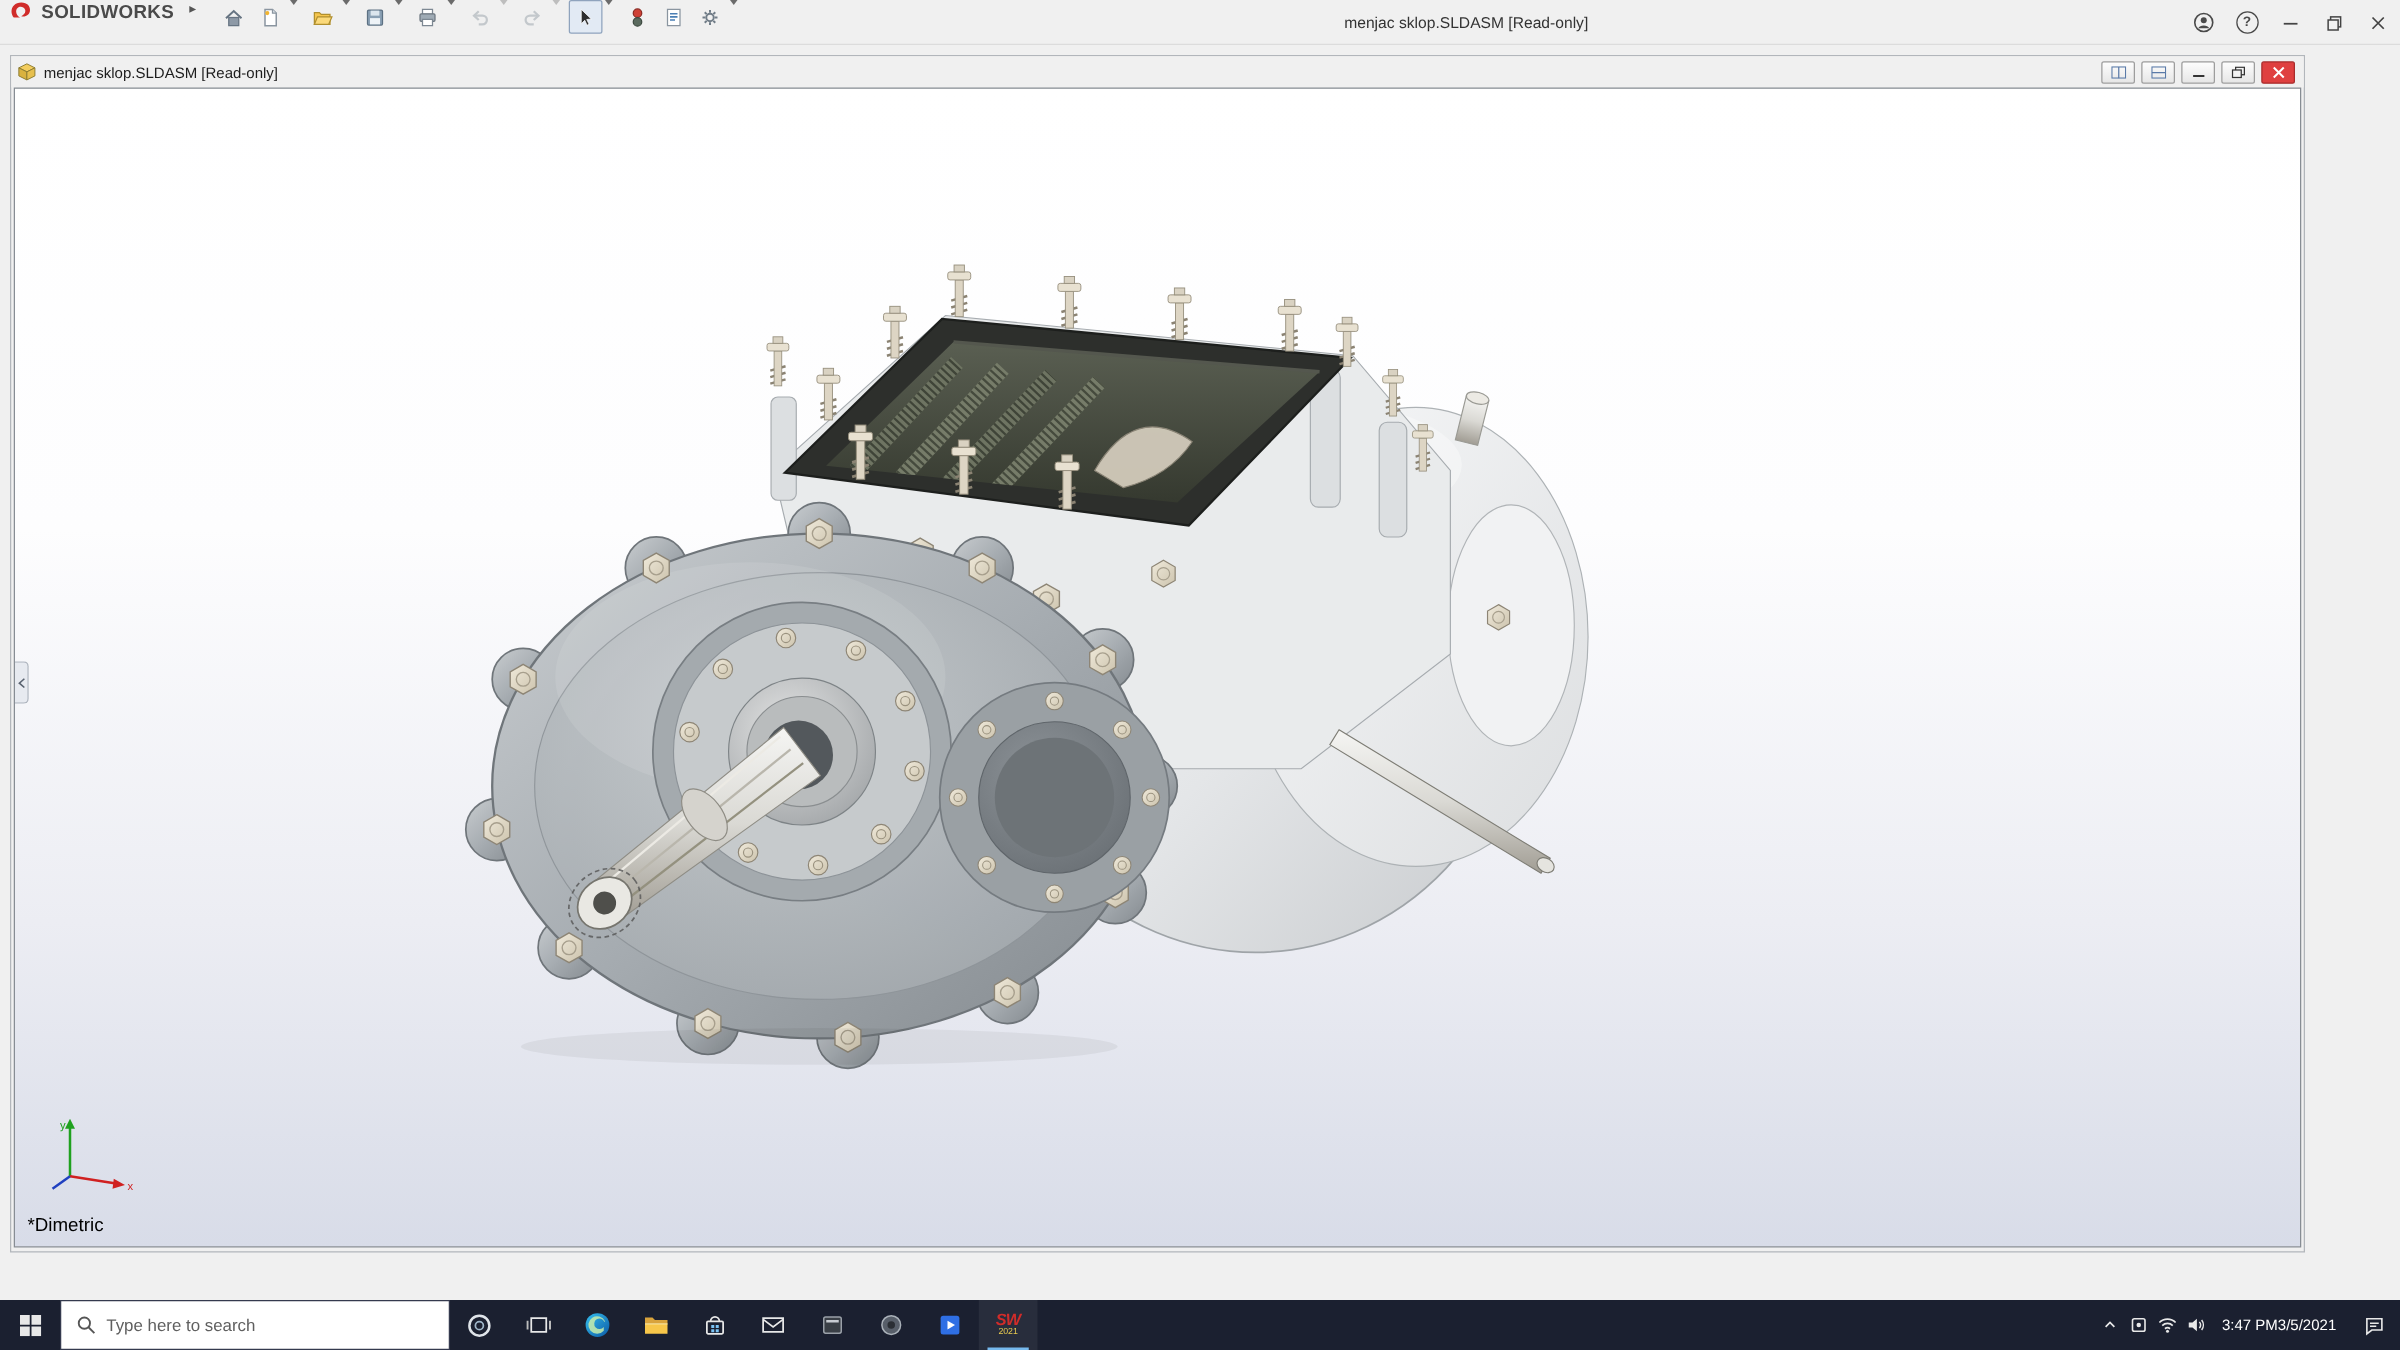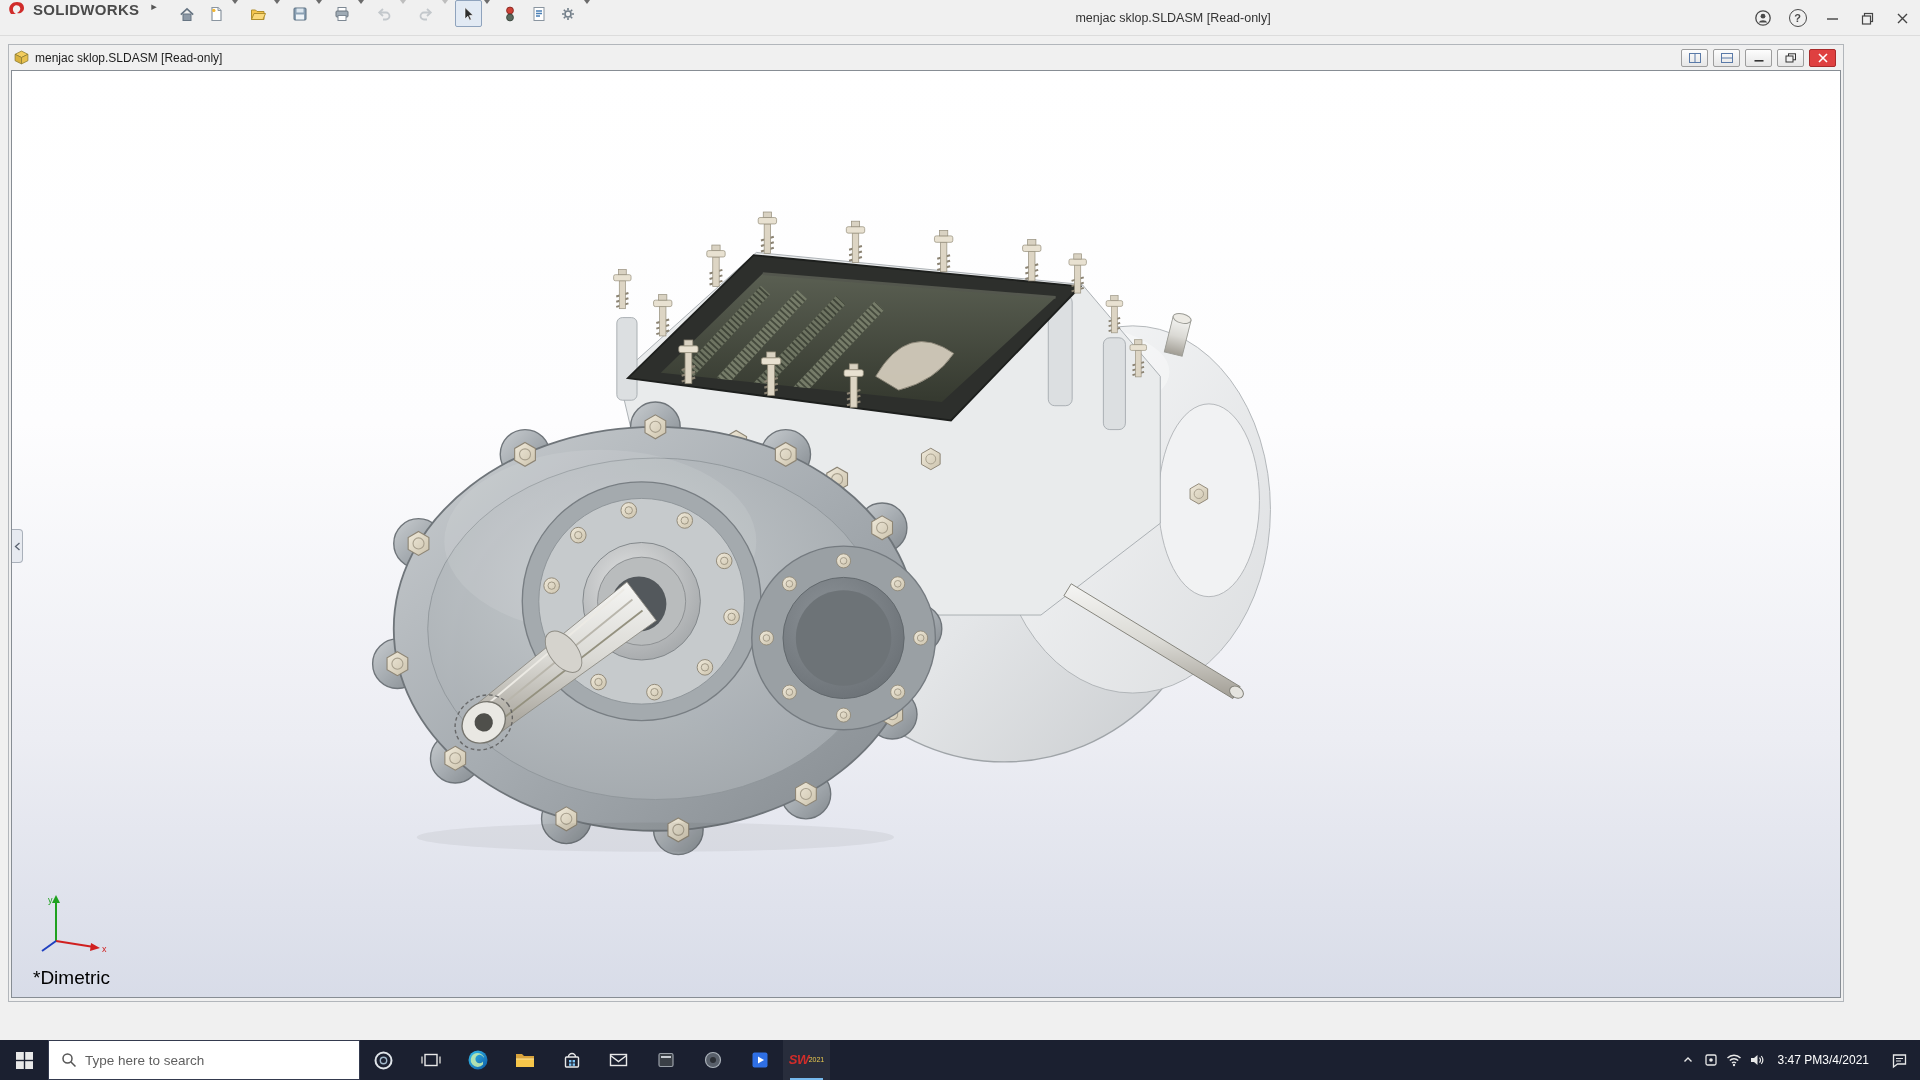--- a/index.html
+++ b/index.html
@@ -29,37 +29,37 @@
   #doc-titlebar{height:25px;display:flex;align-items:center;padding:0 5px;background:#f0f0f0}
   #doc-title{font-size:12px;color:#1d1d1d;margin-left:6px}
   #doc-controls{margin-left:auto;display:flex;gap:5px;padding-right:2px}
   .doc-btn{width:27px;height:18px;border:1px solid #9d9d9d;background:linear-gradient(#fdfdfd,#e6e6e6);
     display:flex;align-items:center;justify-content:center;border-radius:2px}
   .doc-btn.close{background:#df4040;border-color:#a82b2b}
   #viewport{position:absolute;left:2px;top:25px;width:1830px;height:928px;
     background:linear-gradient(180deg,#ffffff 0%,#fdfdfe 38%,#ecedf3 72%,#d8dce8 100%);
     border:1px solid #878d94;overflow:hidden}
   #model-svg{position:absolute;left:0;top:0;width:100%;height:100%}
-  #view-label{position:absolute;left:21px;bottom:8px;font-size:19px;font-weight:500;color:#000}
+  #view-label{position:absolute;left:10px;bottom:8px;font-size:15px;font-weight:500;color:#000}
   #triad{position:absolute;left:24px;bottom:38px;width:74px;height:68px}
   #fm-collapsed-tab{position:absolute;left:0px;top:458px;width:11px;height:34px;background:#e7eaf0;
     border:1px solid #a9b0ba;border-left:none;border-radius:0 4px 4px 0;display:flex;align-items:center;justify-content:center;
     font-size:9px;color:#5a6370}
 
   
   #taskbar{position:absolute;left:0;top:1040px;width:1920px;height:40px;background:#1b2030;
     display:flex;align-items:stretch;color:#e8e8e8;z-index:40}
   .tk-start{width:48px;display:flex;align-items:center;justify-content:center}
   #taskbar-search{width:312px;background:#ffffff;display:flex;align-items:center;border:1px solid #3a4souhait}
   #taskbar-search{border:1px solid #343a4e}
   #taskbar-search svg{margin:0 8px 0 12px}
   #taskbar-search input{border:none;outline:none;background:transparent;font-size:13.5px;color:#6d28d9;
     width:240px;font-family:inherit}
   #taskbar-search input::placeholder{color:#5f5f5f;opacity:1}
-  .task-icon{width:47px;display:flex;align-items:center;justify-content:center;position:relative;flex-direction:row}
+  .task-icon{width:47px;display:flex;align-items:center;justify-content:center;position:relative;flex-direction:column}
   .task-icon.active{background:rgba(255,255,255,.06)}
   .task-icon.active::after{content:"";position:absolute;bottom:0;left:7px;right:7px;height:2px;background:#76b9ed}
   .sw-label{color:#d02c2a;font-weight:bold;font-style:italic;font-size:13px;line-height:12px;letter-spacing:-.5px}
   .sw-badge{color:#e8c94f;font-size:7px;line-height:8px}
   #tray{margin-left:auto;display:flex;align-items:center}
   .tray-icon{width:23px;height:40px;display:flex;align-items:center;justify-content:center}
   #clock{font-size:12px;line-height:15px;color:#ffffff;text-align:center;padding:0 9px;display:flex;
     flex-direction:row;justify-content:center}
   #action-center{width:42px;display:flex;align-items:center;justify-content:center}
 </style>
@@ -555,21 +555,21 @@
       </svg>
     </div>
     <div class="tray-icon">
       <svg width="16" height="14" viewBox="0 0 16 14">
         <polygon points="2,5 5,5 8.5,2 8.5,12 5,9 2,9" fill="#e8e8e8"></polygon>
         <path d="M10.5,4.5 a4,4 0 0 1 0,5 M12.3,3 a6.5,6.5 0 0 1 0,8" fill="none" stroke="#e8e8e8" stroke-width="1.2"></path>
       </svg>
     </div>
     <div id="clock">
       <span>3:47 PM</span>
-      <span>3/4/2021</span>
+      <span>3/5/2021</span>
     </div>
     <div id="action-center">
       <svg width="17" height="17" viewBox="0 0 17 17">
         <path d="M2.5,3 h12 v9 h-8 l-4,3 Z" fill="none" stroke="#e8e8e8" stroke-width="1.3"></path>
         <path d="M5,6.5 h7 M5,9 h5" stroke="#e8e8e8" stroke-width="1.2"></path>
       </svg>
     </div>
   </div>
 </div>
 

